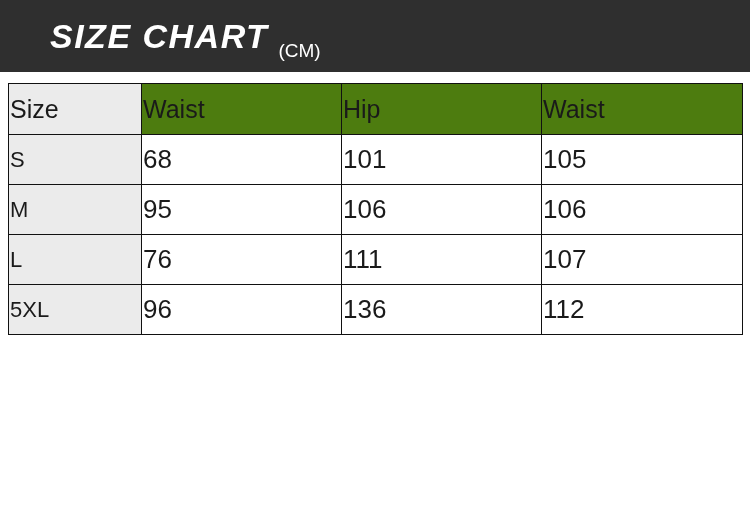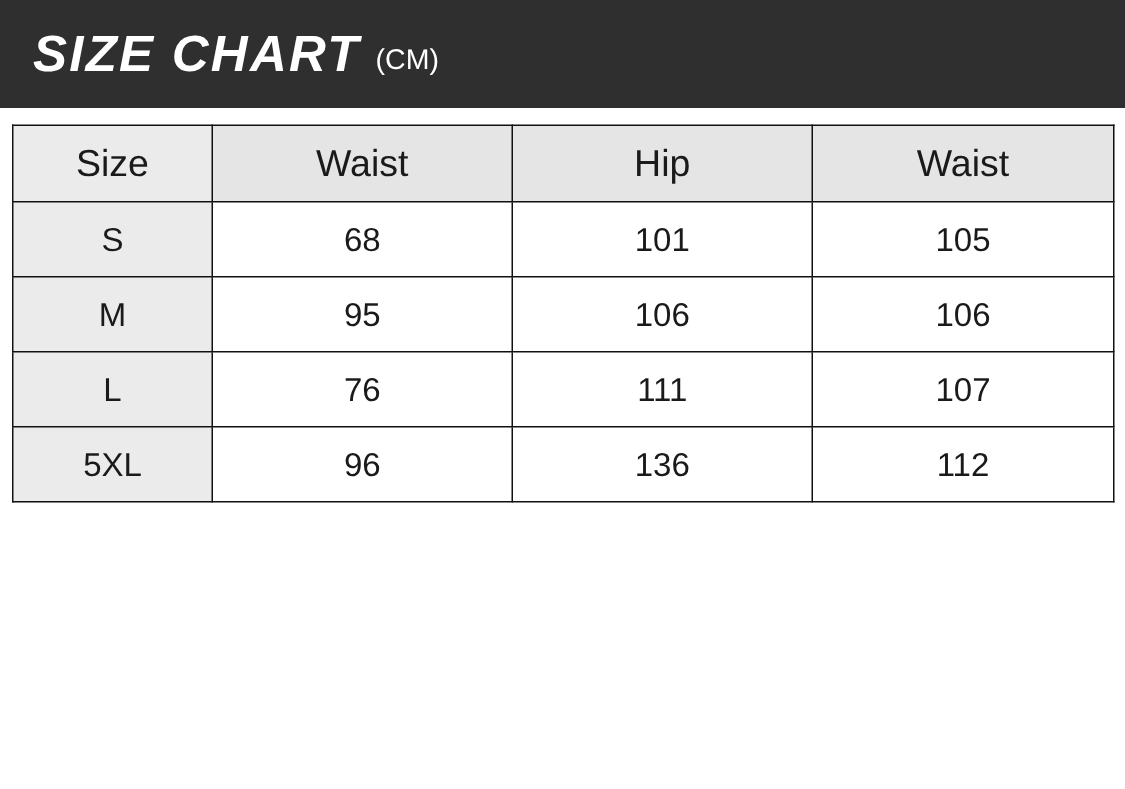--- a/index.html
+++ b/index.html
@@ -29,63 +29,64 @@
     padding-left: 22px;
     box-sizing: border-box;
   }
   .header-title {
     color: #ffffff;
     font-size: 34px;
     font-weight: bold;
     font-style: italic;
     letter-spacing: 1.5px;
     line-height: 1;
+    margin-left: 28px;
   }
   .header-unit {
     color: #ffffff;
     font-size: 19px;
     font-weight: normal;
     font-style: normal;
     margin-left: 10px;
     line-height: 1;
     position: relative;
-    top: 4px;
+    top: 14px;
   }
   
   .table-wrap {
     padding: 0 8px;
     box-sizing: border-box;
   }
   table.size-chart {
     width: 734px;
     border-collapse: collapse;
     table-layout: fixed;
     margin-top: 11px;
   }
   table.size-chart col.c-size   { width: 133px; }
   table.size-chart col.c-waist  { width: 200px; }
   table.size-chart col.c-hip    { width: 200px; }
   table.size-chart col.c-length { width: 201px; }
 
   table.size-chart th,
   table.size-chart td {
     border: 1px solid #111111;
-    text-align: center;
+    text-align: left;
     vertical-align: middle;
     color: #1a1a1a;
     font-weight: normal;
   }
   table.size-chart thead th {
     height: 48px;
     font-size: 25px;
-    background: #e5e5e5;
+    background: #4d7c0f;
   }
   table.size-chart tbody td {
     height: 47px;
-    font-size: 22px;
+    font-size: 26px;
     background: #ffffff;
   }
   table.size-chart tbody td.size-cell {
     background: #ebebeb;
     font-size: 22px;
   }
   table.size-chart thead th.size-head {
     background: #ebebeb;
   }
 </style>

